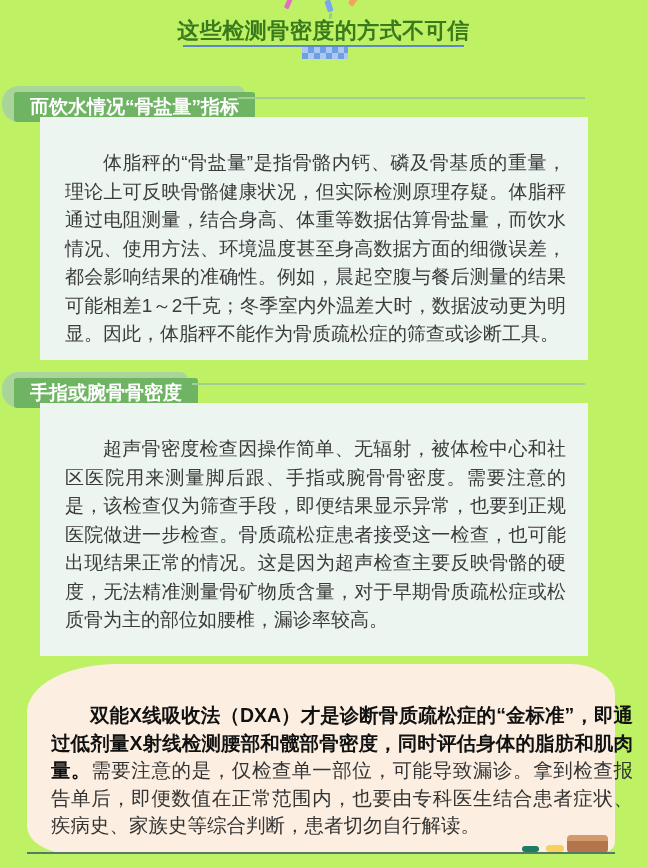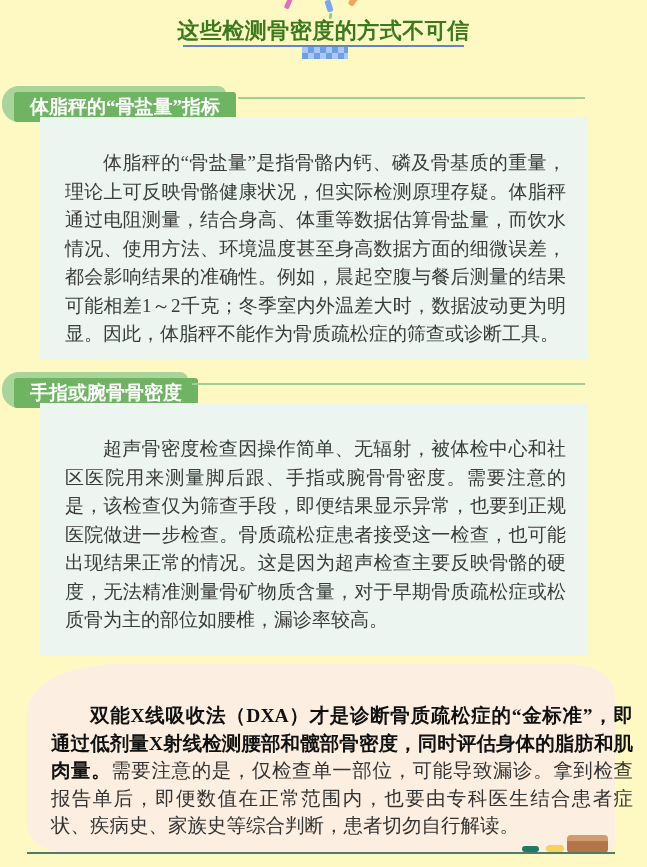--- a/index.html
+++ b/index.html
@@ -1,21 +1,21 @@
 <!DOCTYPE html>
 <html><head>
 <meta charset="utf-8">
 <style>
   html,body{margin:0;padding:0;background:#ffffff;}
   .page{
     position:relative;
     width:647px;height:867px;
-    background:#fef9c3;
+    background:#bef264;
     overflow:hidden;
-    font-family:Liberation Serif, serif;
+    font-family:Liberation Sans, sans-serif;
   }
 
   
   .confetti{position:absolute;display:block;border-radius:2px;}
   .cf-pink  {left:286px;top:-3px;width:5px;height:12px;background:#e36ec1;transform:rotate(24deg);}
   .cf-blue  {left:326px;top:0px;width:6px;height:12px;background:#7aa8ec;transform:rotate(-18deg);}
   .cf-orange{left:350px;top:-4px;width:6px;height:10px;background:#f2a45c;transform:rotate(35deg);}
   .cf-green {left:329px;top:13px;width:3px;height:6px;background:#8ed08a;transform:rotate(10deg);}
 
   
@@ -125,21 +125,21 @@
   <span class="confetti cf-orange"></span>
   <span class="confetti cf-green"></span>
 
   <h1 class="page-title">这些检测骨密度的方式不可信</h1>
   <div class="title-underline"></div>
   <div class="checker"></div>
 
   <div class="section sec-1">
     <div class="badge-wrap">
       <div class="badge-back"></div>
-      <div class="badge-main">体脂秤的“骨盐量”指标</div>
+      <div class="badge-main">而饮水情况“骨盐量”指标</div>
     </div>
     <div class="badge-line line-1"></div>
     <div class="mint-box box-1">
       <p>体脂秤的“骨盐量”是指骨骼内钙、磷及骨基质的重量，理论上可反映骨骼健康状况，但实际检测原理存疑。体脂秤通过电阻测量，结合身高、体重等数据估算骨盐量，而饮水情况、使用方法、环境温度甚至身高数据方面的细微误差，都会影响结果的准确性。例如，晨起空腹与餐后测量的结果可能相差1～2千克；冬季室内外温差大时，数据波动更为明显。因此，体脂秤不能作为骨质疏松症的筛查或诊断工具。</p>
     </div>
   </div>
 
   <div class="section sec-2">
     <div class="badge-wrap">
       <div class="badge-back"></div>

